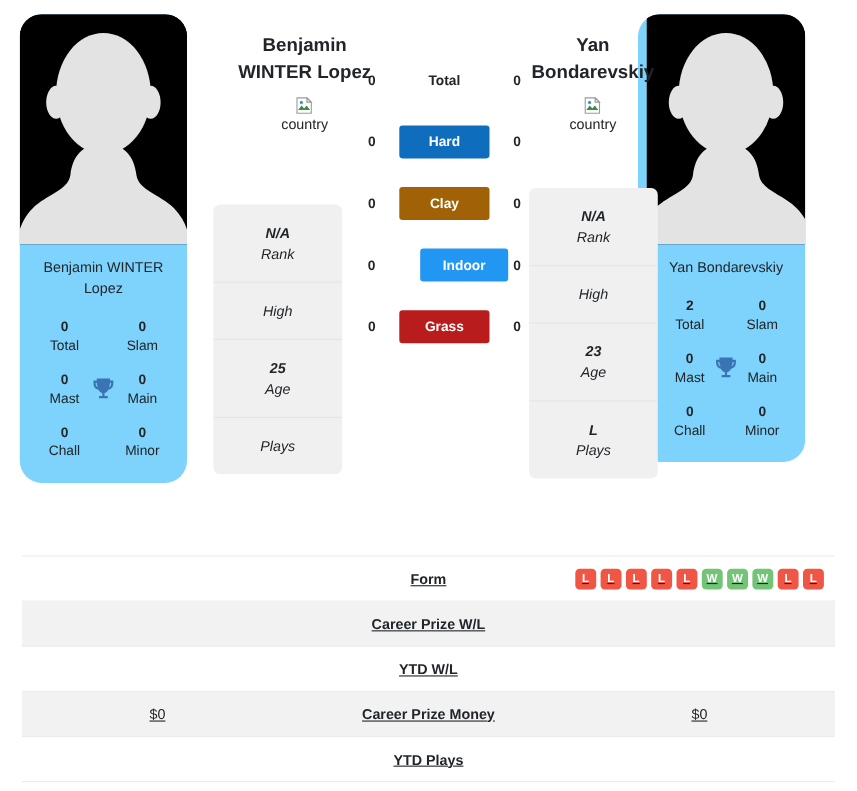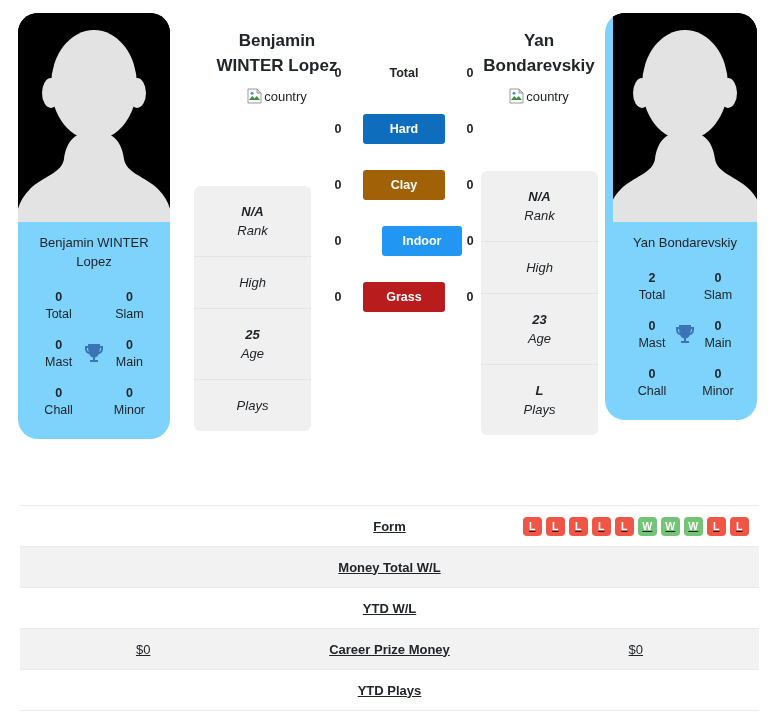--- a/index.html
+++ b/index.html
@@ -21,21 +21,21 @@
   
   .photo-card {
     position: absolute;
     top: 13px;
     width: 152px;
     background: #7dd3fc;
     border-radius: 20px;
     overflow: hidden;
   }
   .photo-card.left  { left: 18px; }
-  .photo-card.right { left: 605px; padding-left: 8px; }
+  .photo-card.right { left: 580px; padding-left: 8px; }
 
   .avatar {
     position: relative;
     width: 100%;
     height: 209px;
     background: #000000;
     overflow: hidden;
   }
   .avatar svg { display: block; width: 100%; height: 100%; }
 
@@ -99,20 +99,21 @@
     line-height: 25px;
     color: #212529;
   }
   .country-broken {
     display: inline-flex;
     align-items: center;
     gap: 1px;
     margin-top: 10px;
     font-size: 13px;
     color: #212529;
+    flex-direction: column;
   }
   .broken-img {
     width: 16px; height: 16px;
     display: inline-block;
     vertical-align: middle;
   }
 
   
   .info-card {
     position: absolute;
@@ -450,21 +451,21 @@
           <div class="badge" style="background: rgb(116, 196, 119);">W</div>
           <div class="badge" style="background: rgb(116, 196, 119);">W</div>
           <div class="badge" style="background: rgb(116, 196, 119);">W</div>
           <div class="badge" style="background: rgb(239, 86, 69);">L</div>
           <div class="badge" style="background: rgb(239, 86, 69);">L</div>
         </div>
       </div>
     </div>
     <div class="fact-row striped">
       <div class="fact-col"></div>
-      <div class="fact-col mid">Money Total W/L</div>
+      <div class="fact-col mid">Career Prize W/L</div>
       <div class="fact-col"></div>
     </div>
     <div class="fact-row">
       <div class="fact-col"></div>
       <div class="fact-col mid">YTD W/L</div>
       <div class="fact-col"></div>
     </div>
     <div class="fact-row striped">
       <div class="fact-col">$0</div>
       <div class="fact-col mid">Career Prize Money</div>

